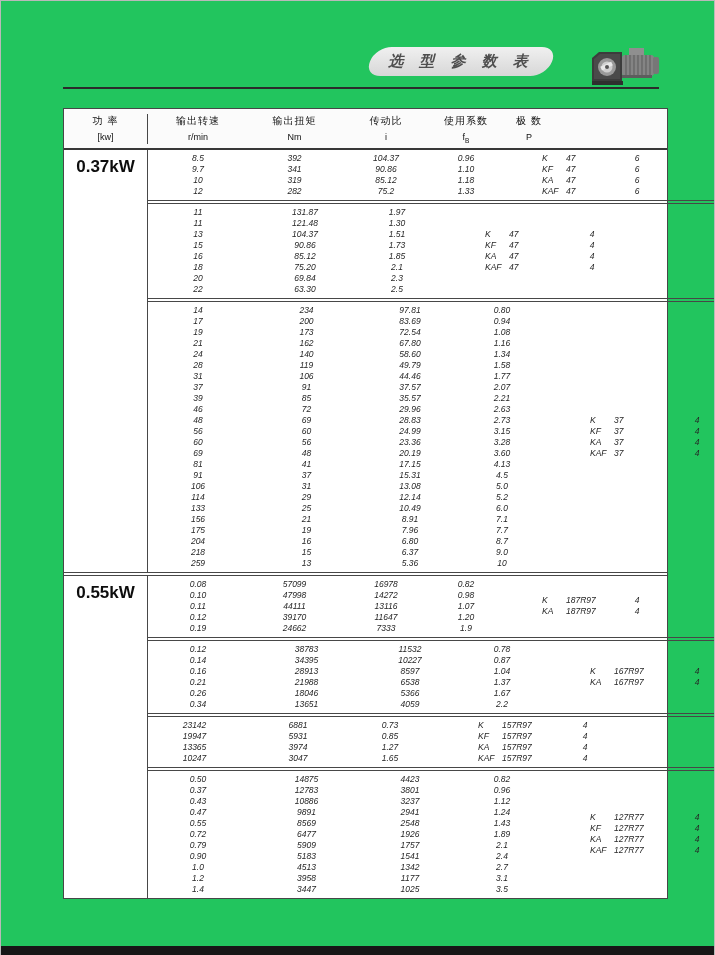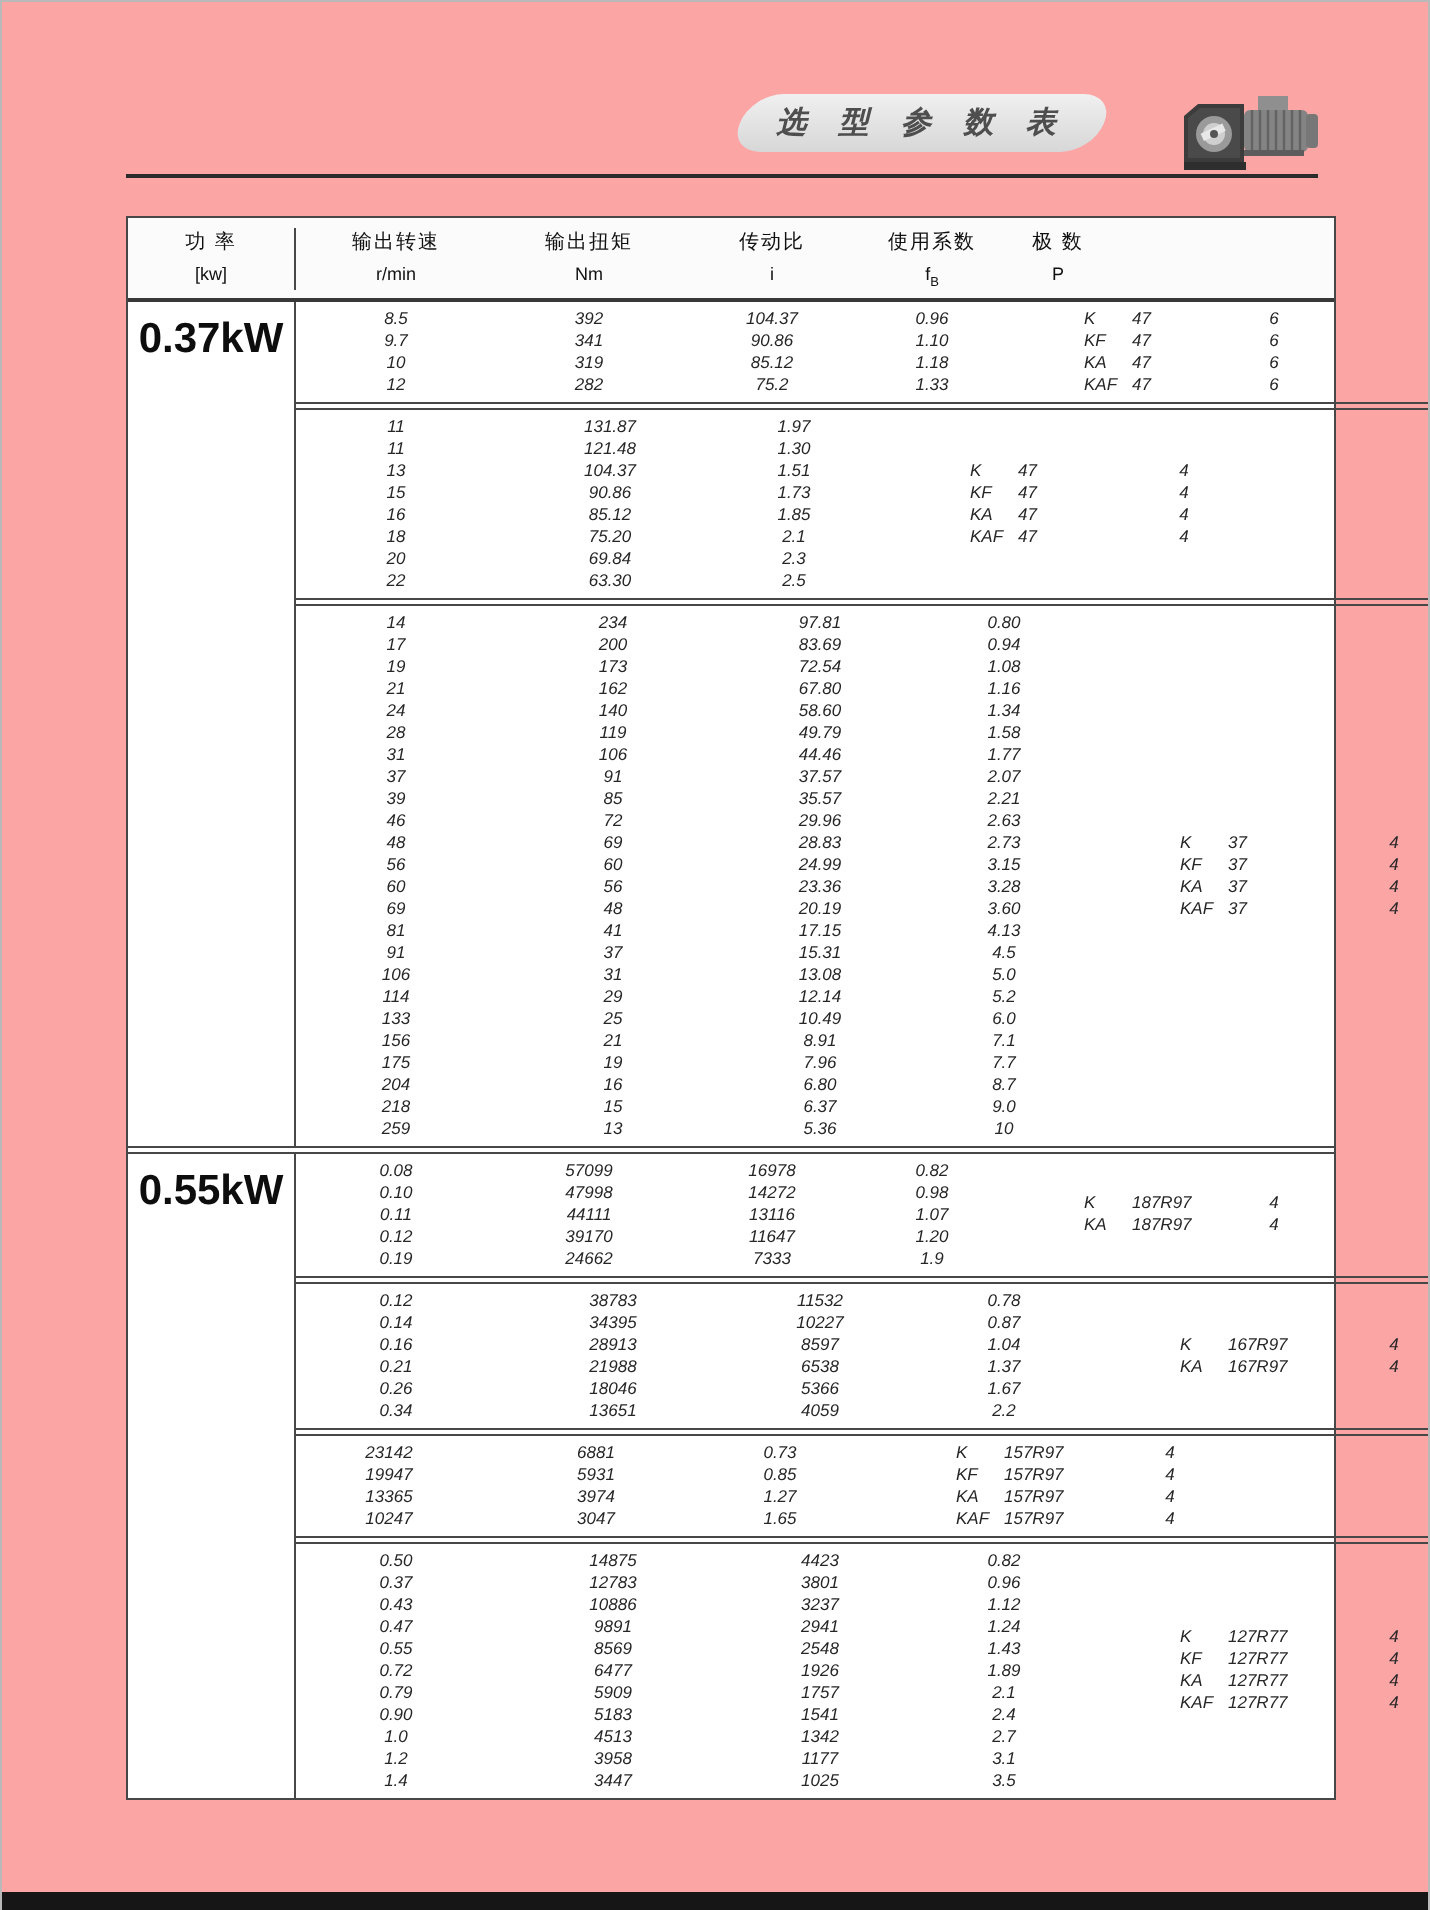--- a/index.html
+++ b/index.html
@@ -1,16 +1,16 @@
 <!DOCTYPE html>
 <html><head>
 <meta charset="utf-8">
 <style>
   html,body{margin:0;padding:0;background:#fff;}
-  .page{position:relative;width:715px;height:955px;background:#fca5a5;overflow:hidden;
+  .page{position:relative;width:715px;height:955px;background:#22c55e;overflow:hidden;
         border-top:1px solid #b9b9b9;border-left:1px solid #b9b9b9;border-right:1px solid #b9b9b9;
         box-sizing:border-box;font-family:"Liberation Sans","DejaVu Sans",sans-serif;color:#222;}
   
   .banner{position:absolute;left:369px;top:46px;width:182px;height:29px;
           background:linear-gradient(180deg,#f0f0f0,#d7d7d7);border-radius:16px/14px;
           transform:skewX(-22deg);}
   .banner-title{position:absolute;left:369px;top:51px;width:182px;text-align:center;
           font-style:italic;font-weight:bold;font-size:15px;letter-spacing:6px;color:#4e4e4e;}
   
   .motor{position:absolute;left:588px;top:45px;}
@@ -24,21 +24,21 @@
   .th .un{font-size:9px;color:#101010;margin-top:4px;}
   .th .un sub{font-size:6.5px;}
   .th-power{width:84px;border-right:1px solid #474747;}
   .th-rpm{width:100px;}.th-nm{width:93px;}.th-i{width:90px;}.th-fb{width:70px;}
   .th-type{width:108px;}.th-p{width:56px;}
   .sections{margin-top:0;}
   .section{display:flex;}
   .section + .section{border-top:1px solid #474747;margin-top:2px;}
   .section:not(:last-child){border-bottom:1px solid #474747;}
   .power-cell{width:84px;flex-shrink:0;border-right:1px solid #474747;box-sizing:border-box;
-              padding-top:7px;text-align:center;font-weight:bold;font-size:21px;color:#0d0d0d;}
+              padding-top:7px;text-align:center;font-weight:bold;font-size:17px;color:#0d0d0d;}
   .data-area{flex:1;display:flex;flex-direction:column;}
   .block{display:flex;padding:3px 0;font-style:italic;}
   .block + .block{border-top:1px solid #474747;margin-top:2px;gap:12px;}
   .block:not(:last-child){border-bottom:1px solid #474747;}
   .col{display:flex;flex-direction:column;box-sizing:border-box;}
   .col-rpm{width:100px;}.col-nm{width:93px;}.col-i{width:90px;}.col-fb{width:70px;}
   .col-type{width:108px;justify-content:center;padding-left:41px;}
   .col-p{width:56px;justify-content:center;align-items:center;}
   .cell{font-size:8.5px;line-height:11px;text-align:center;color:#262626;}
   .type-line{display:flex;font-size:8.5px;line-height:11px;color:#262626;}

